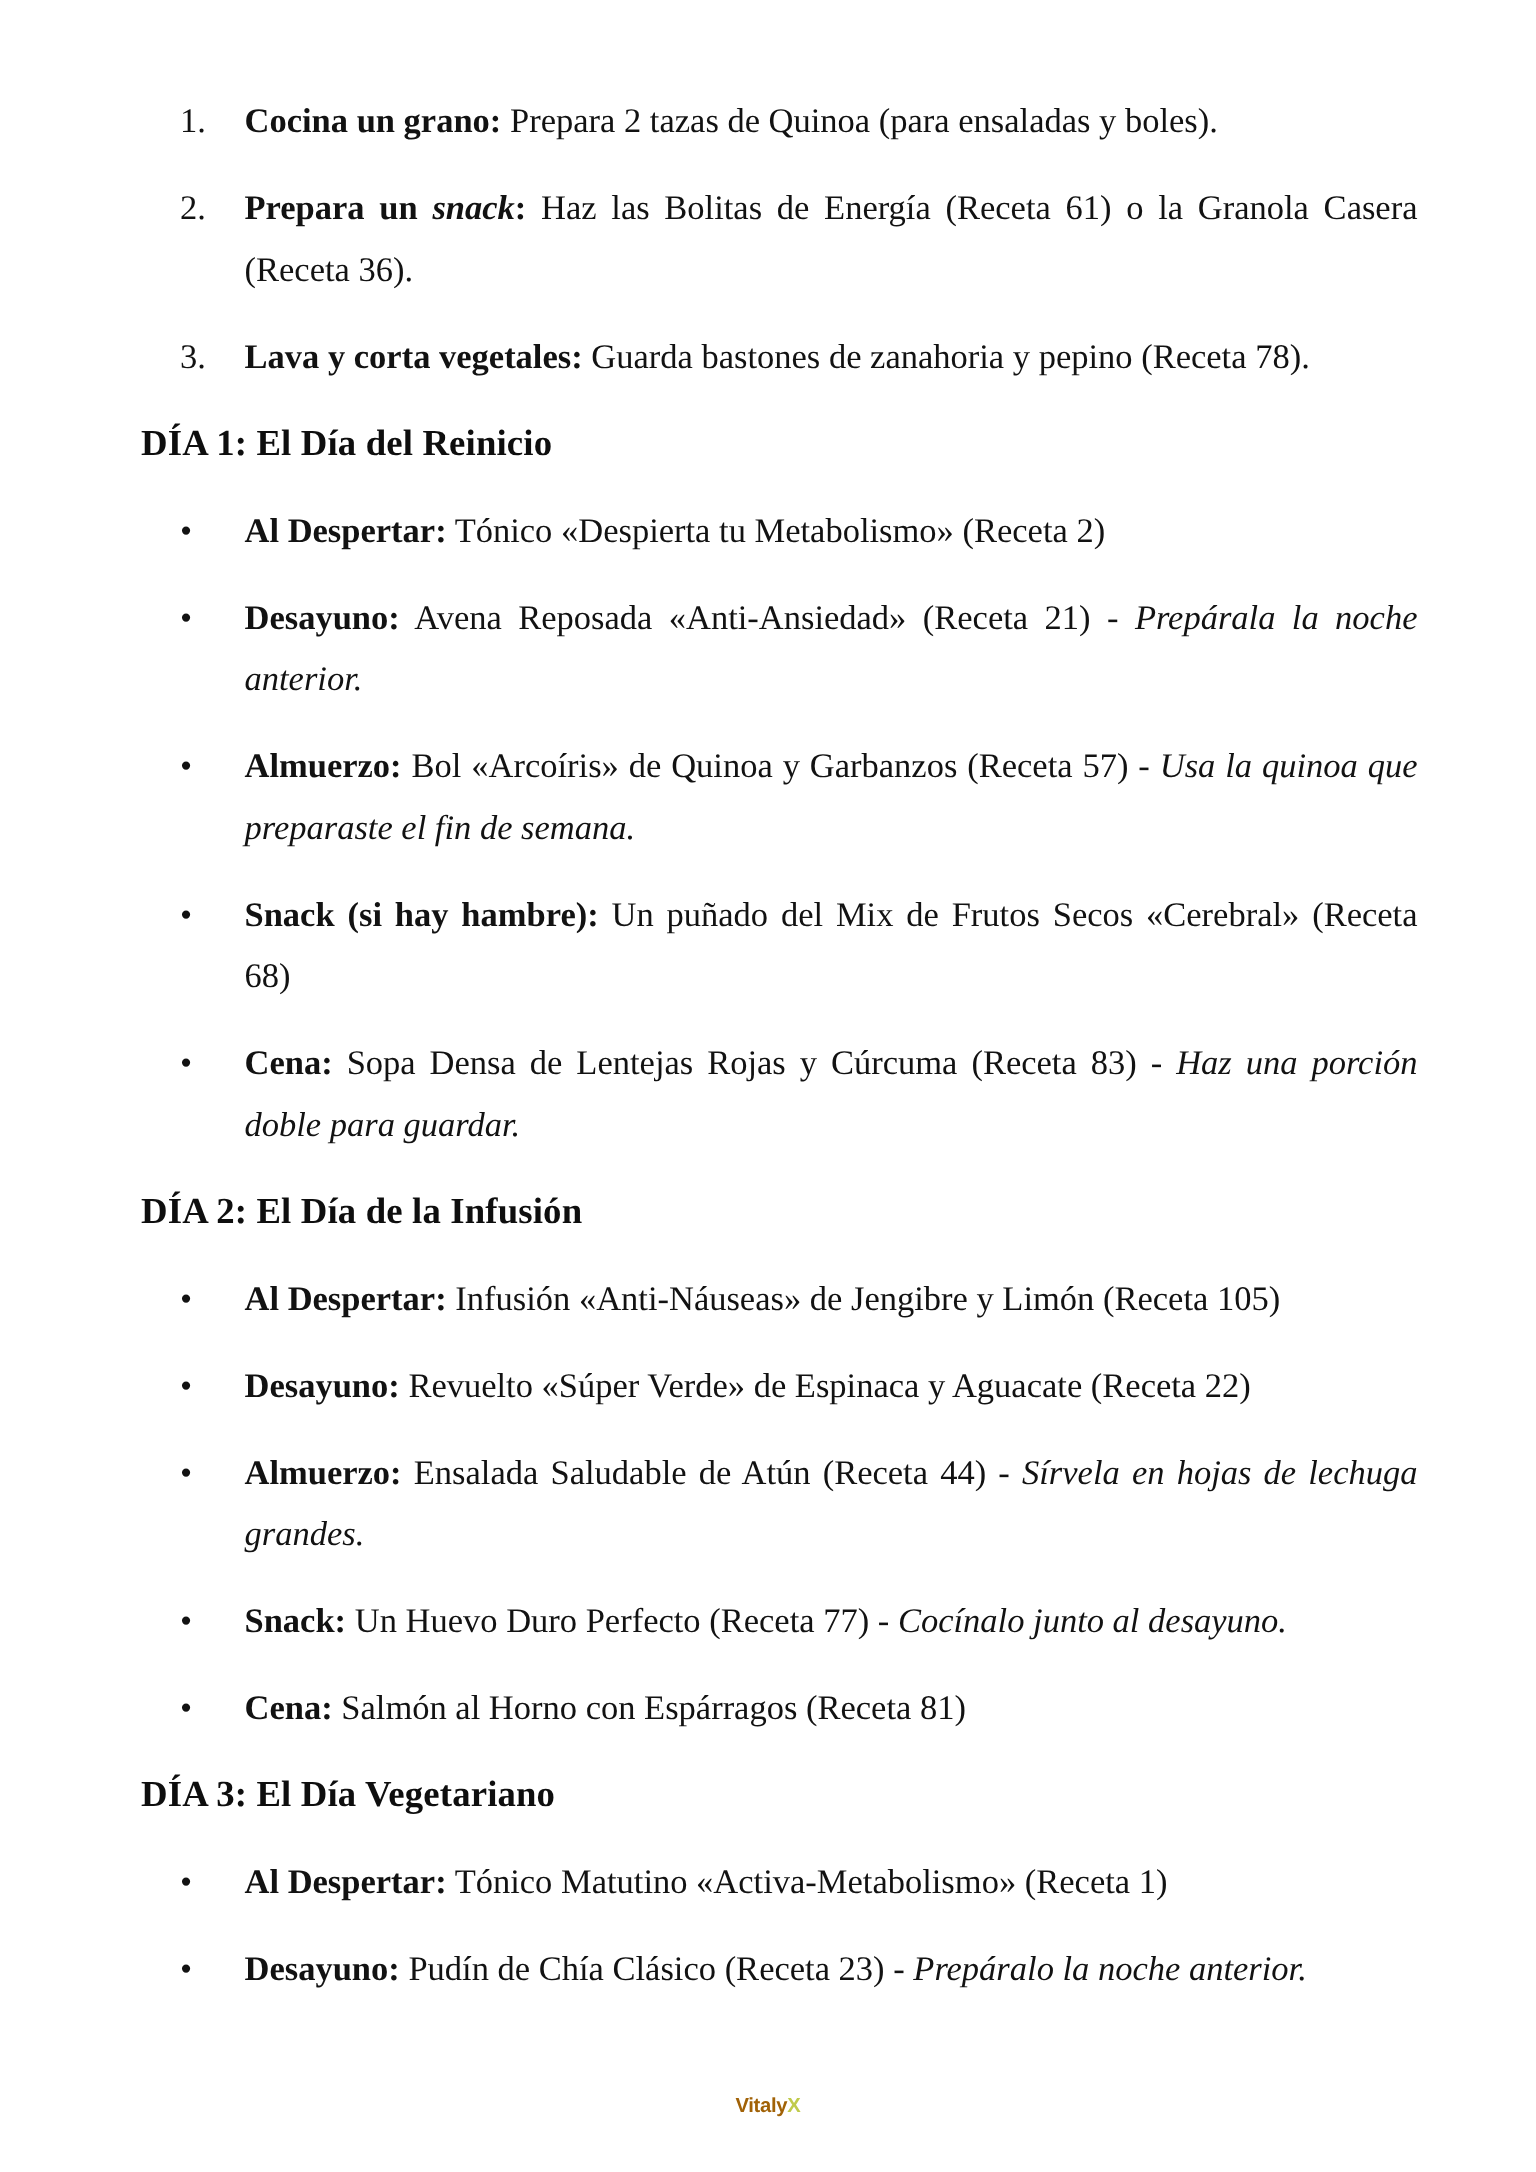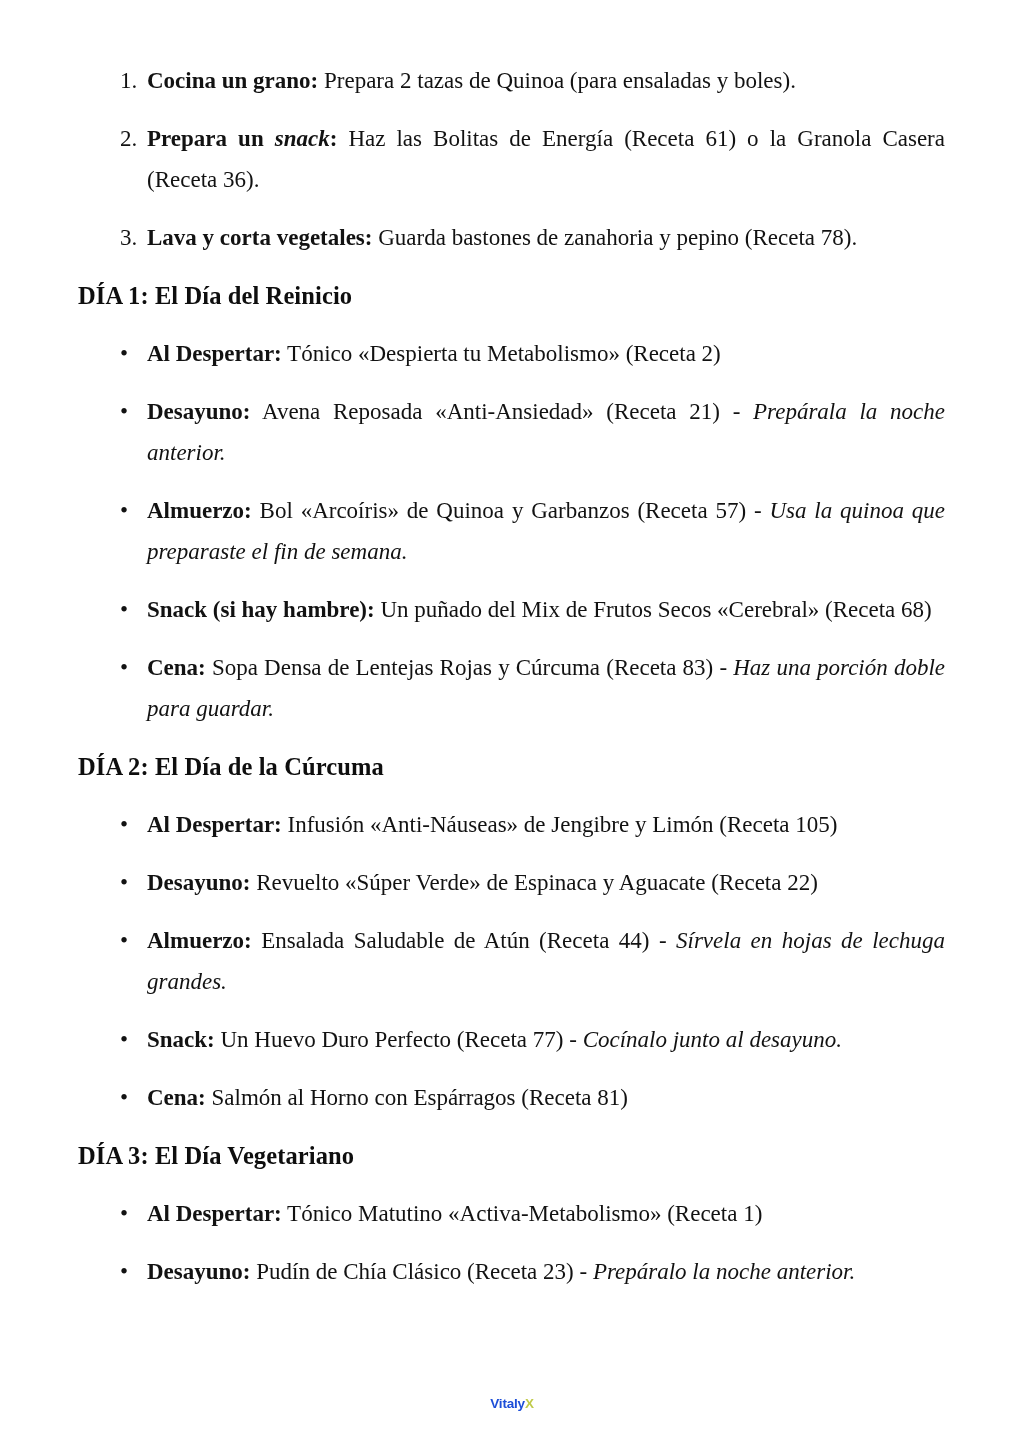--- a/index.html
+++ b/index.html
@@ -9,34 +9,34 @@
     -webkit-font-smoothing:antialiased;
   }
   .page{position:relative;width:1024px;height:1448px;background:#ffffff;overflow:hidden;}
   .content{position:absolute;left:78px;top:60px;width:867px;}
   ol.plist, ul.blist{list-style:none;margin:0;padding:0;}
   li.item{position:relative;margin:0 0 17px 42px;font-size:23px;line-height:41px;}
   li.item .marker{
     position:absolute;left:0;top:0;width:43px;text-align:left;
     font-size:23px;line-height:41px;
   }
-  li.item .txt{margin-left:27px;text-align:justify;}
+  li.item .txt{margin-left:43px;text-align:justify;}
   h2.day{
-    font-size:24.5px;line-height:41px;font-weight:700;margin:0 0 17px 0;
+    font-size:24.5px;line-height:41px;font-weight:700;margin:0 0 17px 16px;
     letter-spacing:0.1px;color:#0e0e0e;
   }
   .b{font-weight:700;}
   .bi{font-weight:700;font-style:italic;}
   .i{font-style:italic;}
   .footer{
     position:absolute;top:1396px;left:0;width:1024px;text-align:center;
     font-family:"Liberation Sans", sans-serif;font-weight:700;
     font-size:13.5px;line-height:16px;letter-spacing:-0.2px;
   }
-  .brand-primary{color:#1d4ed8;}
+  .brand-primary{color:#a16207;}
   .brand-accent{color:#c0cb4b;}
 </style>
 </head>
 <body>
 
 <div class="page">
   <div class="content">
 
     <ol class="plist">
       <li class="item">
@@ -70,21 +70,21 @@
       <li class="item">
         <span class="marker">•</span>
         <div class="txt"><span class="b">Snack (si hay hambre):</span><span> Un puñado del Mix de Frutos Secos «Cerebral» (Receta 68)</span><span class="i"></span></div>
       </li>
       <li class="item">
         <span class="marker">•</span>
         <div class="txt"><span class="b">Cena:</span><span> Sopa Densa de Lentejas Rojas y Cúrcuma (Receta 83) - </span><span class="i">Haz una porción doble para guardar.</span></div>
       </li>
     </ul>
 
-    <h2 class="day">DÍA 2: El Día de la Cúrcuma</h2>
+    <h2 class="day">DÍA 2: El Día de la Infusión</h2>
     <ul class="blist">
       <li class="item">
         <span class="marker">•</span>
         <div class="txt"><span class="b">Al Despertar:</span><span> Infusión «Anti-Náuseas» de Jengibre y Limón (Receta 105)</span><span class="i"></span></div>
       </li>
       <li class="item">
         <span class="marker">•</span>
         <div class="txt"><span class="b">Desayuno:</span><span> Revuelto «Súper Verde» de Espinaca y Aguacate (Receta 22)</span><span class="i"></span></div>
       </li>
       <li class="item">

